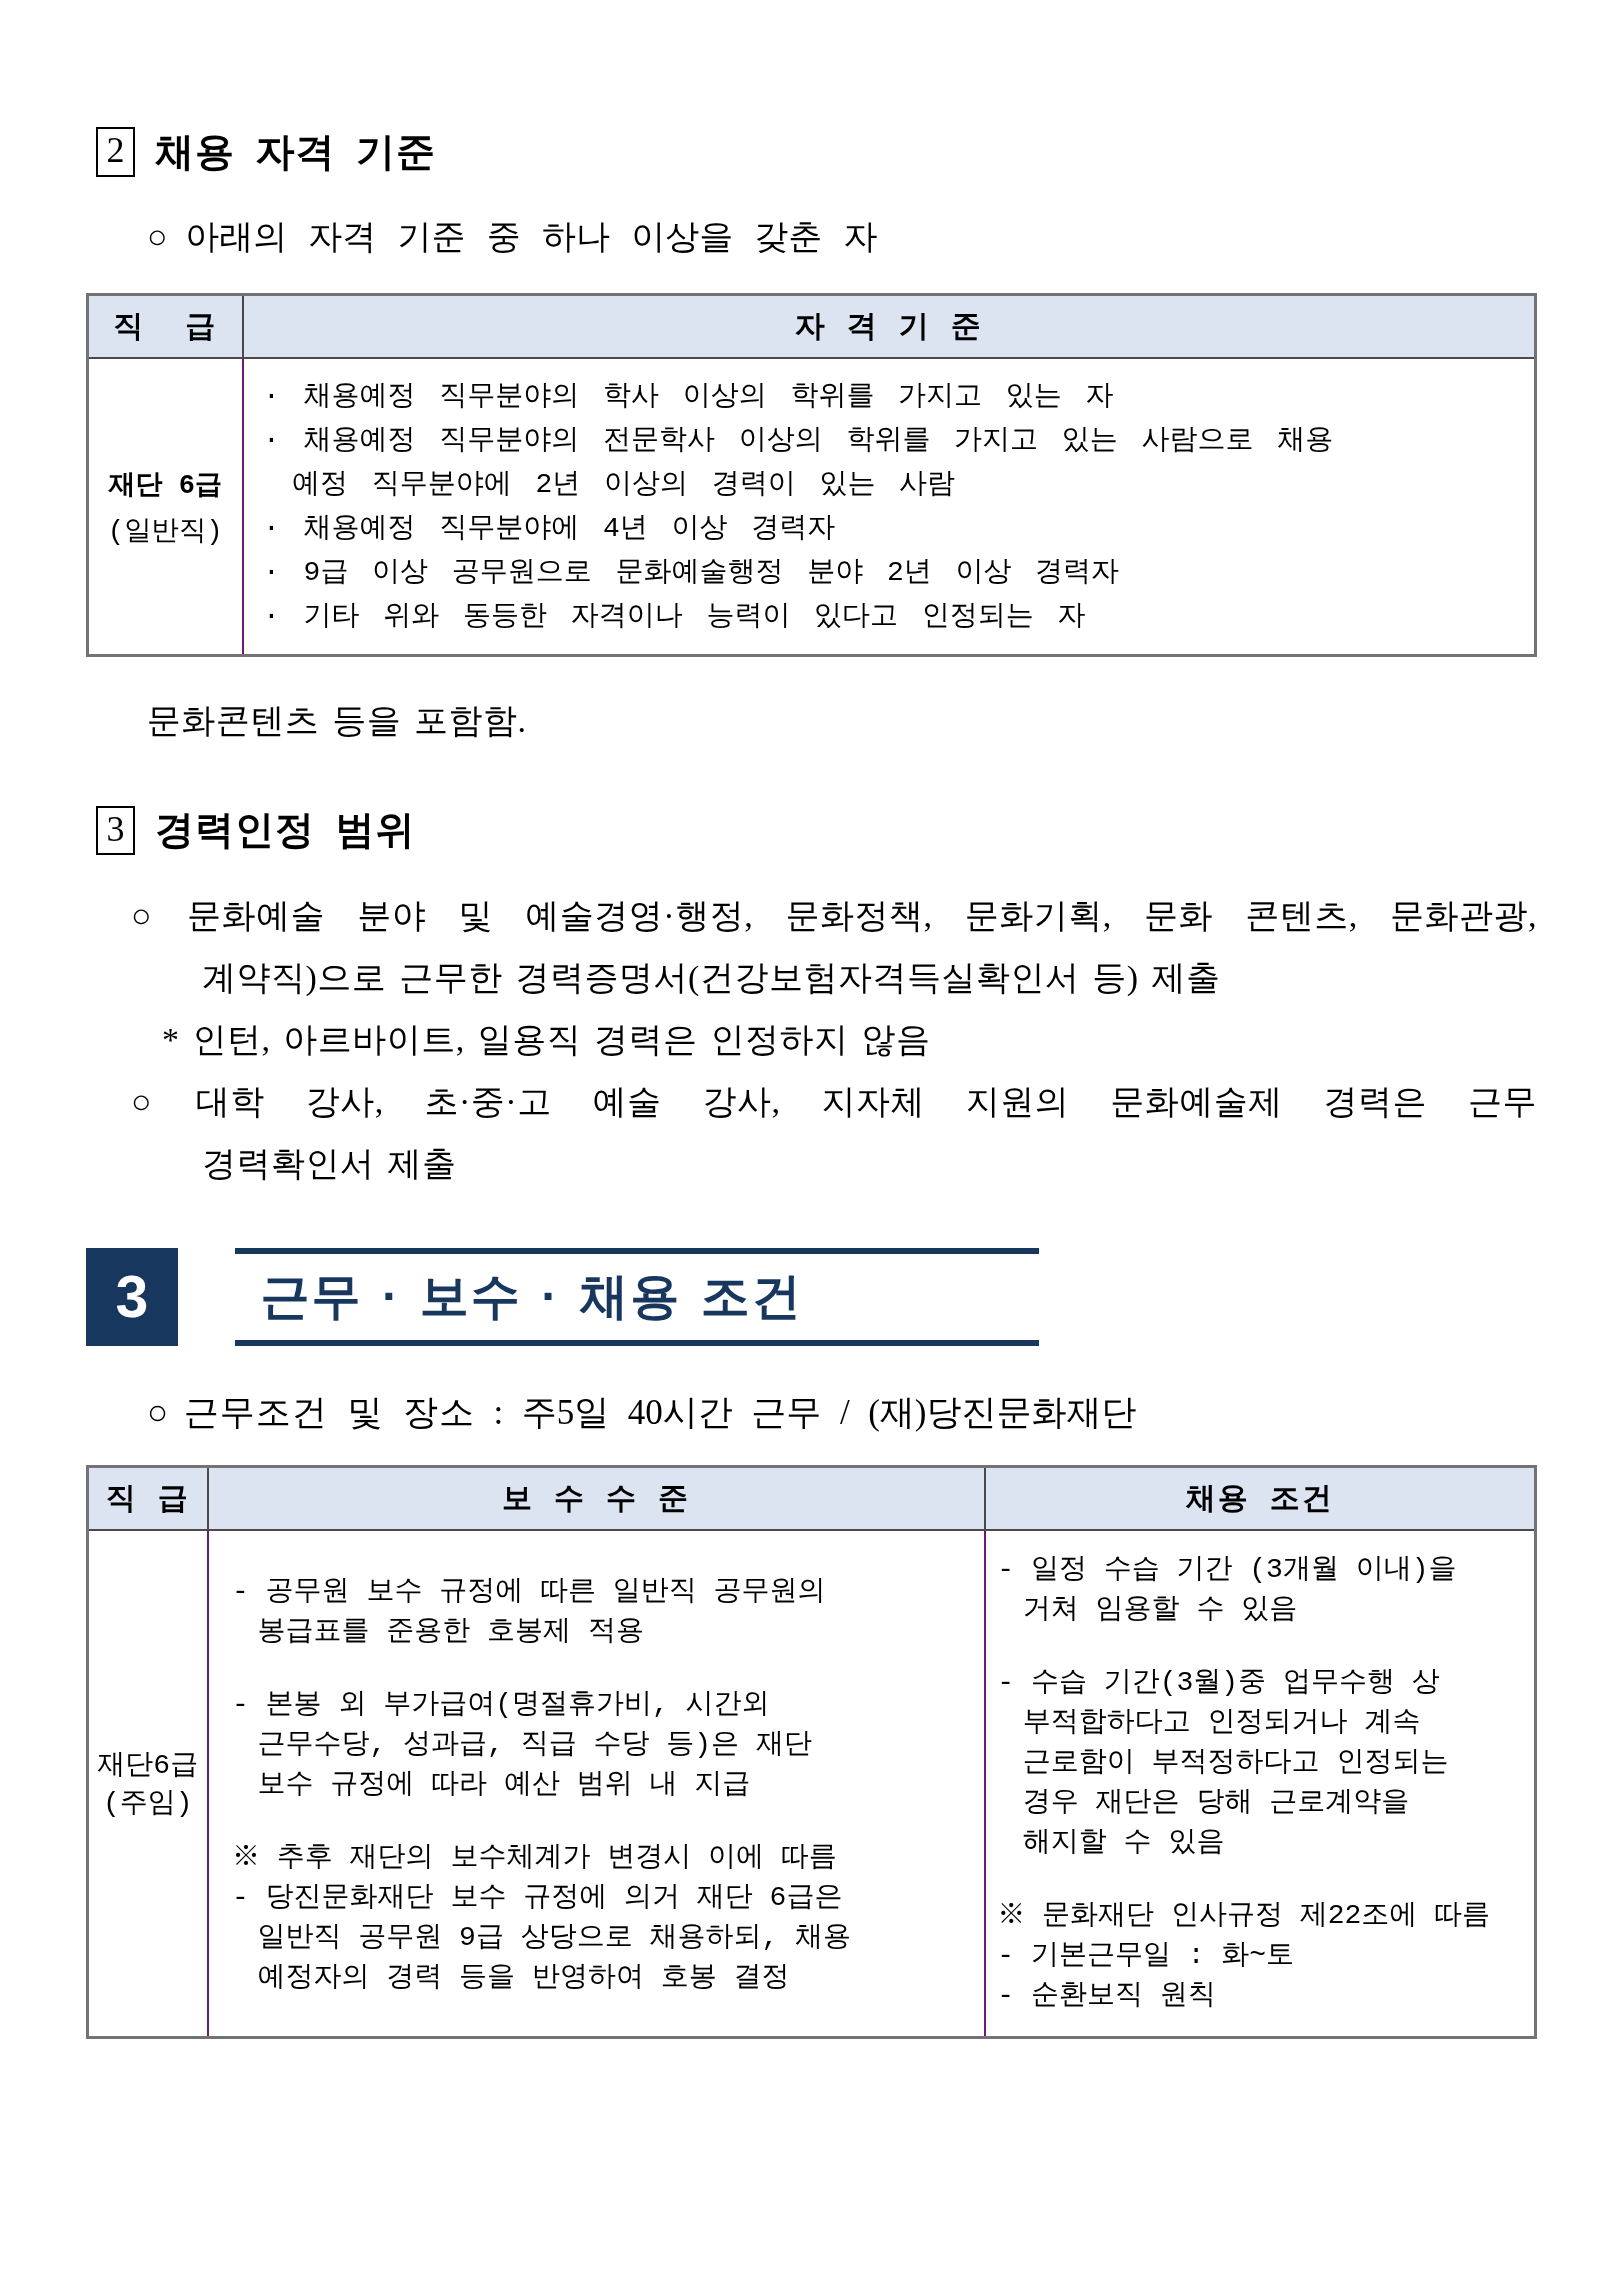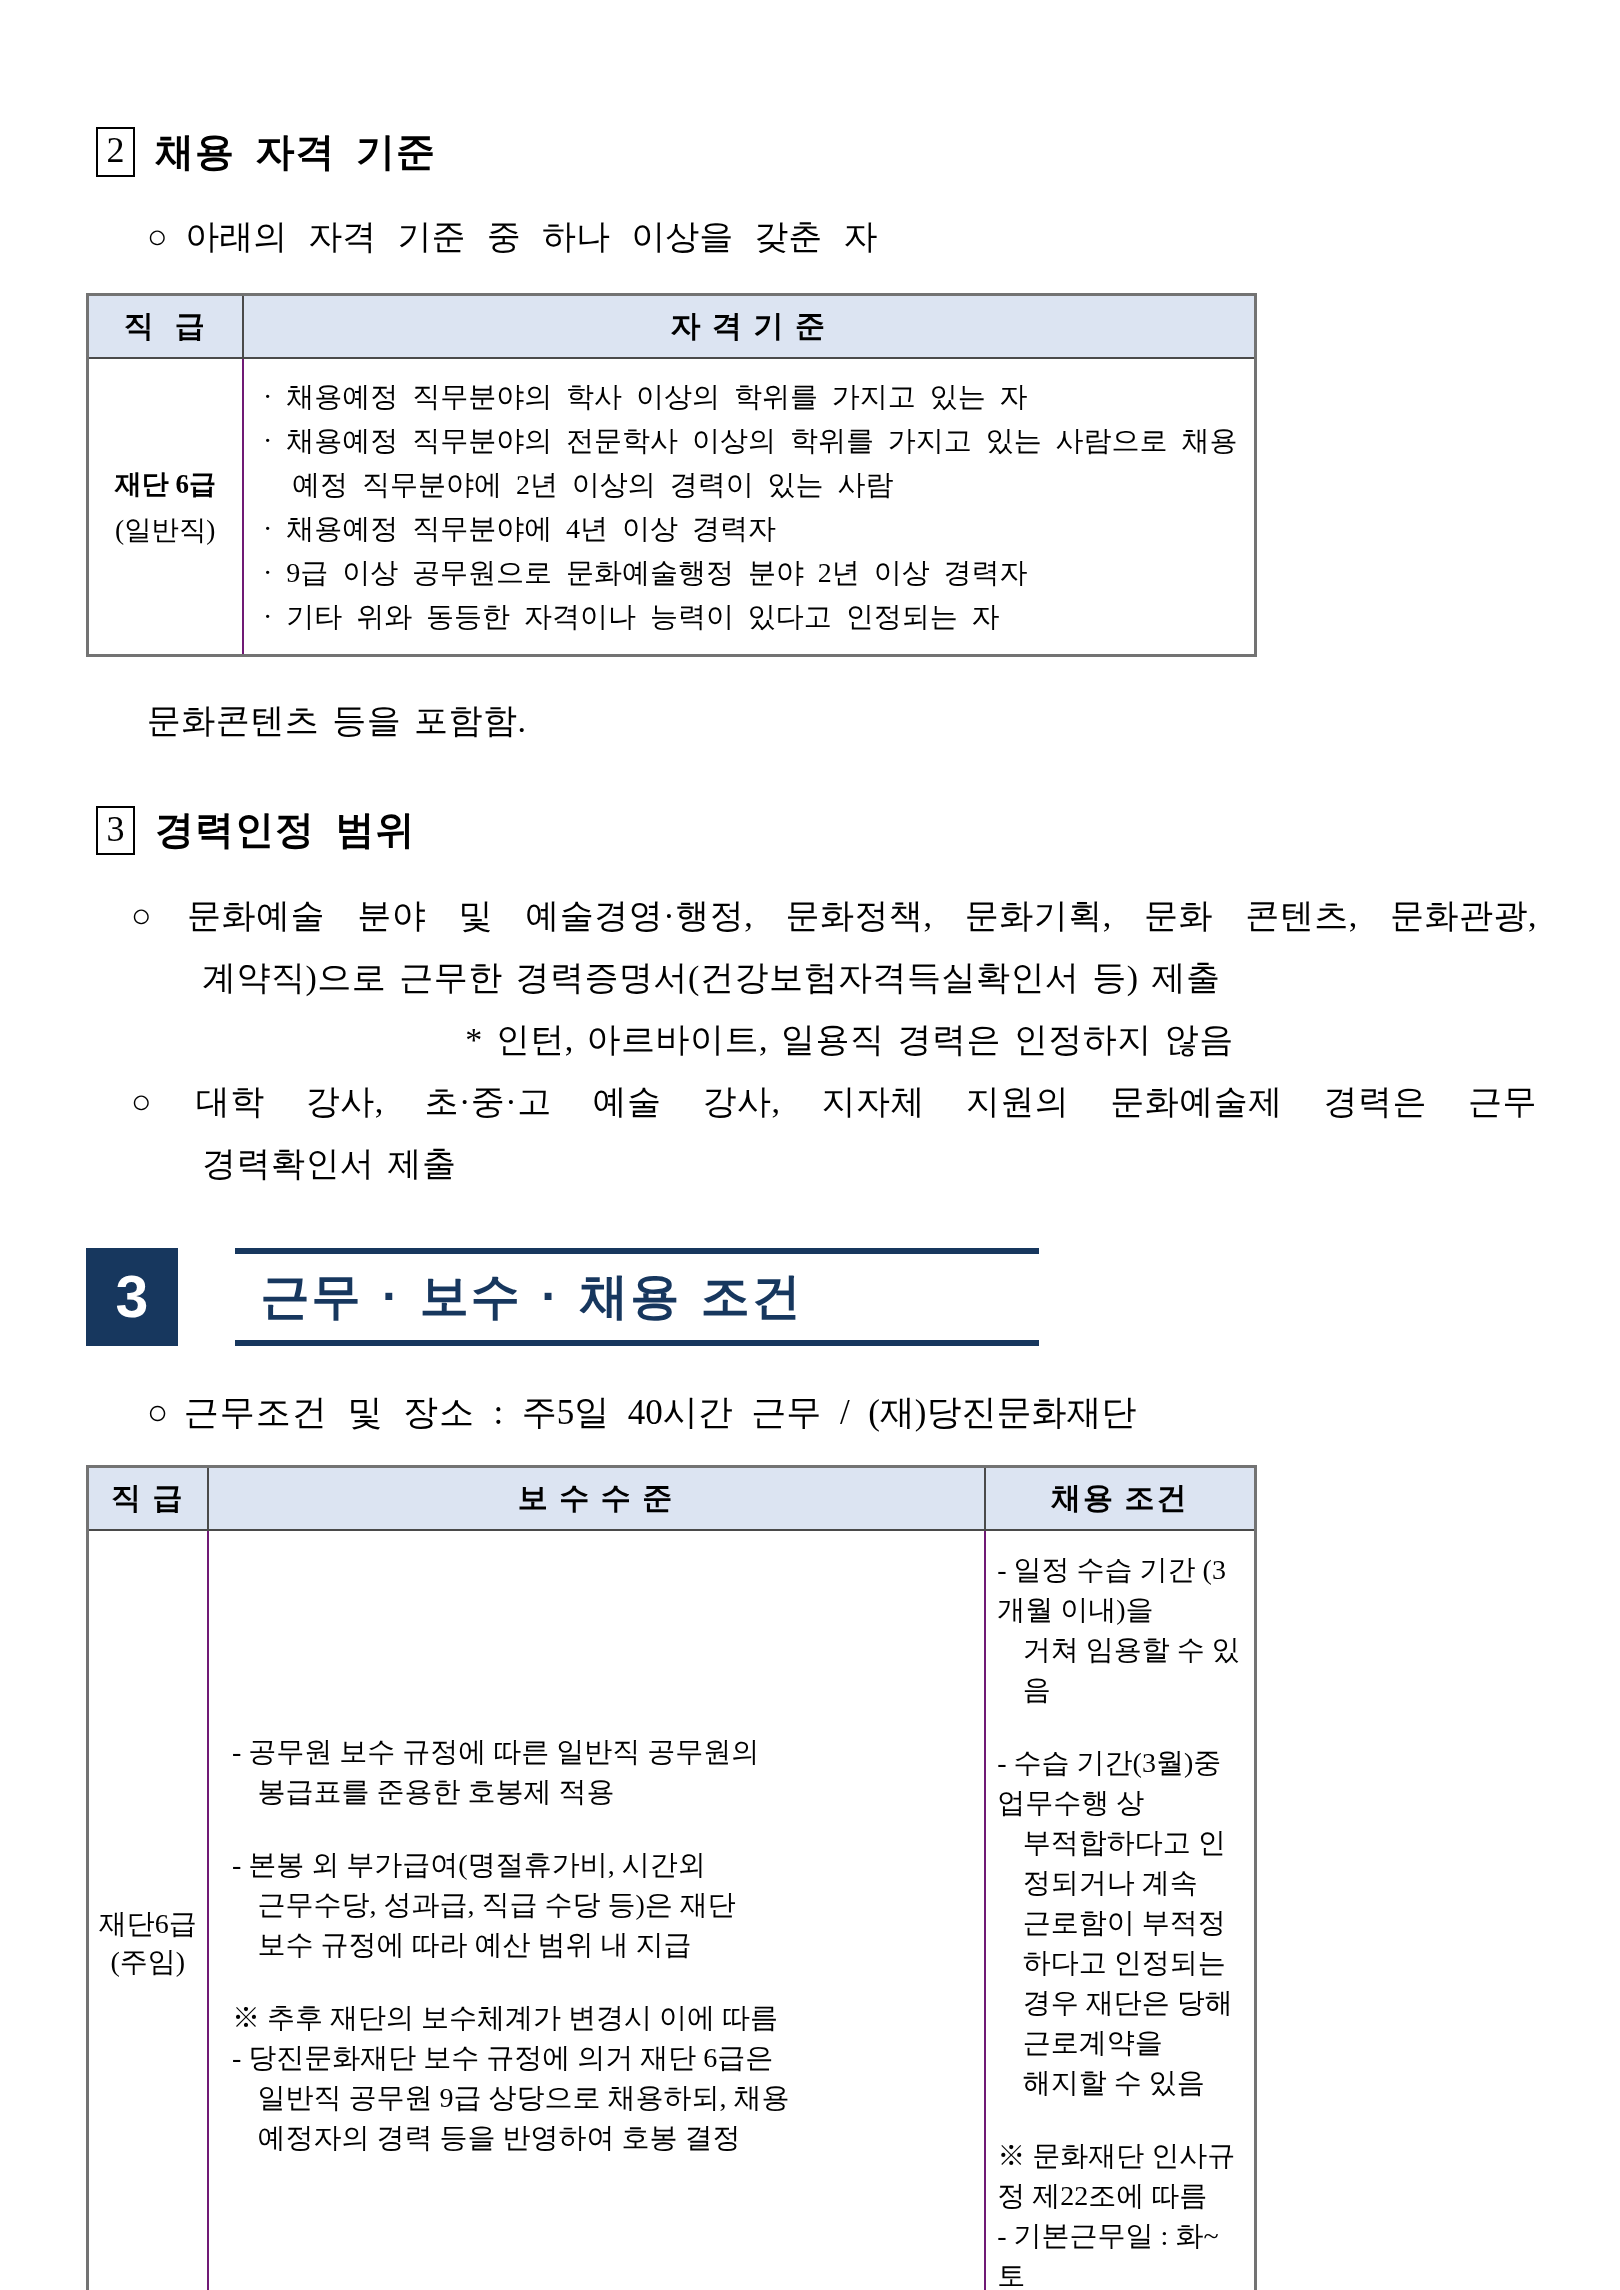--- a/index.html
+++ b/index.html
@@ -16,22 +16,22 @@
   .num-box {
     border:2.9px solid #000; padding:1px 8.8px 2.9px 8.8px;
     font-size:36px; line-height:1.15; font-weight:400;
   }
   .sec-title { font-size:39px; font-weight:bold; word-spacing:9.8px; letter-spacing:1px; }
 
   .intro-line { font-size:34px; margin:35px 0 33px 61px; word-spacing:12.7px; }
   .intro-line .bullet { margin-right:17.6px; }
 
   
-  table { border-collapse:collapse; width:1171px; table-layout:fixed;
-          font-family:Liberation Serif, serif; }
+  table { border-collapse:collapse; width:1451px; table-layout:fixed;
+          font-family:Liberation Mono, monospace; }
   .doc-table { border:3.9px solid #737373; }
   .doc-table th {
     background:#dce4f2; font-size:30px; font-weight:bold;
     height:59px; border:2px solid #4a4a4a; white-space:pre; letter-spacing:2px;
   }
   .doc-table td { border:2px solid #701a75; vertical-align:middle; }
   .grade-cell { text-align:center; font-size:28px; }
   .grade-name { font-weight:bold; font-size:27px; margin-bottom:9.8px;text-align:center; }
   .grade-note { font-size:27.4px; }
   .crit-cell { padding:15.7px 9.8px 15.7px 19.6px; }
@@ -43,21 +43,21 @@
   .para .line, .career .line {
     font-size:34px; line-height:62px; letter-spacing:0.5px; word-spacing:3.9px;
   }
   .j { text-align:justify; text-align-last:justify; }
   .note .cont { padding-left:51px; }
 
   .career { margin-top:27.4px; }
   .career .first { padding-left:45px; }
   .career .first .bullet { margin-right:15.7px; }
   .career .cont  { padding-left:116px; }
-  .career .sub   { padding-left:76px;text-align:center; }
+  .career .sub   { padding-left:76px; }
 
   
   .banner { display:flex; margin-top:53px; height:98px; }
   .banner-num {
     width:92px; background:#17375e; color:#fff;
     font-family:"Liberation Sans", sans-serif; font-weight:bold; font-size:59px;
     display:flex; align-items:center; justify-content:center;
   }
   .banner-bar {
     margin-left:57px; width:804px;

